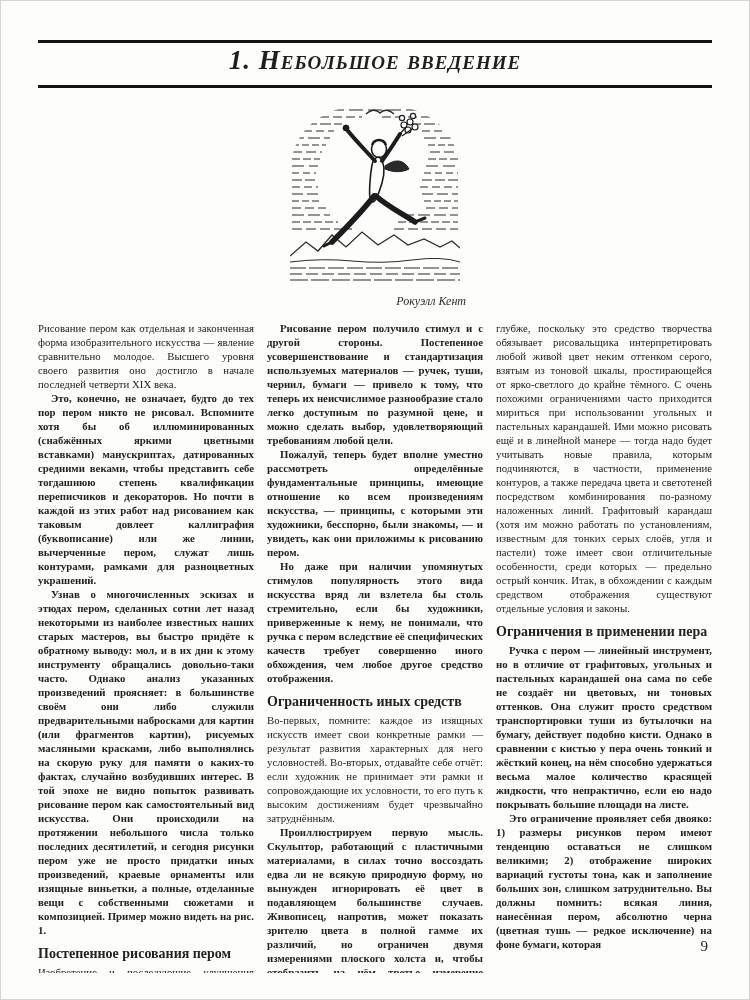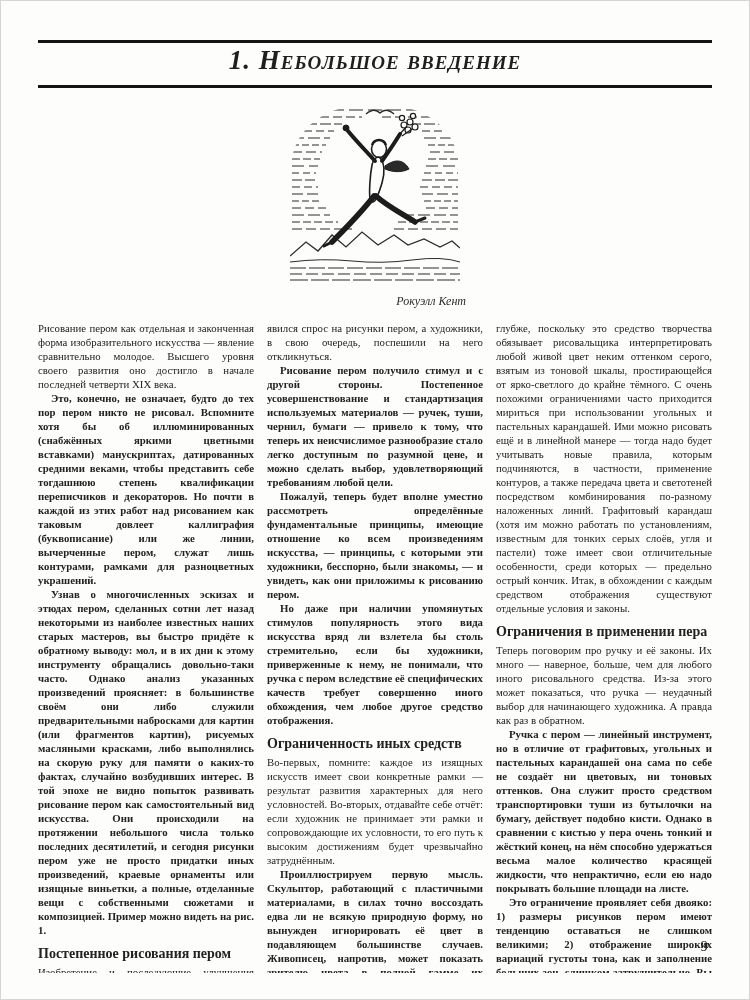--- a/index.html
+++ b/index.html
@@ -156,32 +156,30 @@
 
   <div class="content">
     <div class="col">
         <p>Рисование пером как отдельная и законченная форма изобразительного искусства — явление сравнительно молодое. Высшего уровня своего развития оно достигло в начале последней четверти XIX века.</p>
         <p class="indent">Это, конечно, не означает, будто до тех пор пером никто не рисовал. Вспомните хотя бы об иллюминированных (снабжённых яркими цветными вставками) манускриптах, датированных средними веками, чтобы представить себе тогдашнюю степень квалификации переписчиков и декораторов. Но почти в каждой из этих работ над рисованием как таковым довлеет каллиграфия (буквописание) или же линии, вычерченные пером, служат лишь контурами, рамками для разноцветных украшений.</p>
         <p class="indent">Узнав о многочисленных эскизах и этюдах пером, сделанных сотни лет назад некоторыми из наиболее известных наших старых мастеров, вы быстро придёте к обратному выводу: мол, и в их дни к этому инструменту обращались довольно-таки часто. Однако анализ указанных произведений проясняет: в большинстве своём они либо служили предварительными набросками для картин (или фрагментов картин), рисуемых масляными красками, либо выполнялись на скорую руку для памяти о каких-то фактах, случайно возбудивших интерес. В той эпохе не видно попыток развивать рисование пером как самостоятельный вид искусства. Они происходили на протяжении небольшого числа только последних десятилетий, и сегодня рисунки пером уже не просто придатки иных произведений, краевые орнаменты или изящные виньетки, а полные, отделанные вещи с собственными сюжетами и композицией. Пример можно видеть на рис. 1.</p>
         <h2>Постепенное рисования пером</h2>
         <p>Изобретение и последующие улучшения различных процессов фотомеханического воспроизведения, на использование которых опираются сравнительно дешёвые и точные методы репродуцирования работ, выполненных пером, несомненно, ускорили развитие этого вида изобразительного искусства. Издатели весьма быстро оценили преимущества таких процессов, и по-</p>
       </div>
     <div class="col">
-        <p>явился спрос на рисунки пером, а художники, в свою очередь, поспешили на него откликнуться.</p>
         <p class="indent">Рисование пером получило стимул и с другой стороны. Постепенное усовершенствование и стандартизация используемых материалов — ручек, туши, чернил, бумаги — привело к тому, что теперь их неисчислимое разнообразие стало легко доступным по разумной цене, и можно сделать выбор, удовлетворяющий требованиям любой цели.</p>
         <p class="indent">Пожалуй, теперь будет вполне уместно рассмотреть определённые фундаментальные принципы, имеющие отношение ко всем произведениям искусства, — принципы, с которыми эти художники, бесспорно, были знакомы, — и увидеть, как они приложимы к рисованию пером.</p>
         <p class="indent">Но даже при наличии упомянутых стимулов популярность этого вида искусства вряд ли взлетела бы столь стремительно, если бы художники, приверженные к нему, не понимали, что ручка с пером вследствие её специфических качеств требует совершенно иного обхождения, чем любое другое средство отображения.</p>
         <h2>Ограниченность иных средств</h2>
         <p>Во-первых, помните: каждое из изящных искусств имеет свои конкретные рамки — результат развития характерных для него условностей. Во-вторых, отдавайте себе отчёт: если художник не принимает эти рамки и сопровождающие их условности, то его путь к высоким достижениям будет чрезвычайно затруднённым.</p>
         <p class="indent">Проиллюстрируем первую мысль. Скульптор, работающий с пластичными материалами, в силах точно воссоздать едва ли не всякую природную форму, но вынужден игнорировать её цвет в подавляющем большинстве случаев. Живописец, напротив, может показать зрителю цвета в полной гамме их различий, но ограничен двумя измерениями плоского холста и, чтобы отобразить на нём третье измерение (объём) реального объекта, должен прибегать к общепринятым формальностям. Тот, кто избрал своим "оружием" кисть и тонкие серые слои, увязает в условностях ещё</p>
       </div>
     <div class="col">
         <p>глубже, поскольку это средство творчества обязывает рисовальщика интерпретировать любой живой цвет неким оттенком серого, взятым из тоновой шкалы, простирающейся от ярко-светлого до крайне тёмного. С очень похожими ограничениями часто приходится мириться при использовании угольных и пастельных карандашей. Ими можно рисовать ещё и в линейной манере — тогда надо будет учитывать новые правила, которым подчиняются, в частности, применение контуров, а также передача цвета и светотеней посредством комбинирования по-разному наложенных линий. Графитовый карандаш (хотя им можно работать по установлениям, известным для тонких серых слоёв, угля и пастели) тоже имеет свои отличительные особенности, среди которых — предельно острый кончик. Итак, в обхождении с каждым средством отображения существуют отдельные условия и законы.</p>
         <h2>Ограничения в применении пера</h2>
-        <p>Теперь поговорим про ручку и её законы. Их много — наверное, больше, чем для любого иного рисовального средства. Из-за этого может показаться, что ручка — неудачный выбор для начинающего художника. А правда как раз в обратном.</p>
         <p class="indent">Ручка с пером — линейный инструмент, но в отличие от графитовых, угольных и пастельных карандашей она сама по себе не создаёт ни цветовых, ни тоновых оттенков. Она служит просто средством транспортировки туши из бутылочки на бумагу, действует подобно кисти. Однако в сравнении с кистью у пера очень тонкий и жёсткий конец, на нём способно удержаться весьма малое количество красящей жидкости, что непрактично, если ею надо покрывать большие площади на листе.</p>
         <p class="indent">Это ограничение проявляет себя двояко: 1) размеры рисунков пером имеют тенденцию оставаться не слишком великими; 2) отображение широких вариаций густоты тона, как и заполнение больших зон, слишком затруднительно. Вы должны помнить: всякая линия, нанесённая пером, абсолютно черна (цветная тушь — редкое исключение) на фоне бумаги, которая</p>
       </div>
   </div>
 
   <div class="page-number">9</div>
 
 </div>
 
 </body></html>

